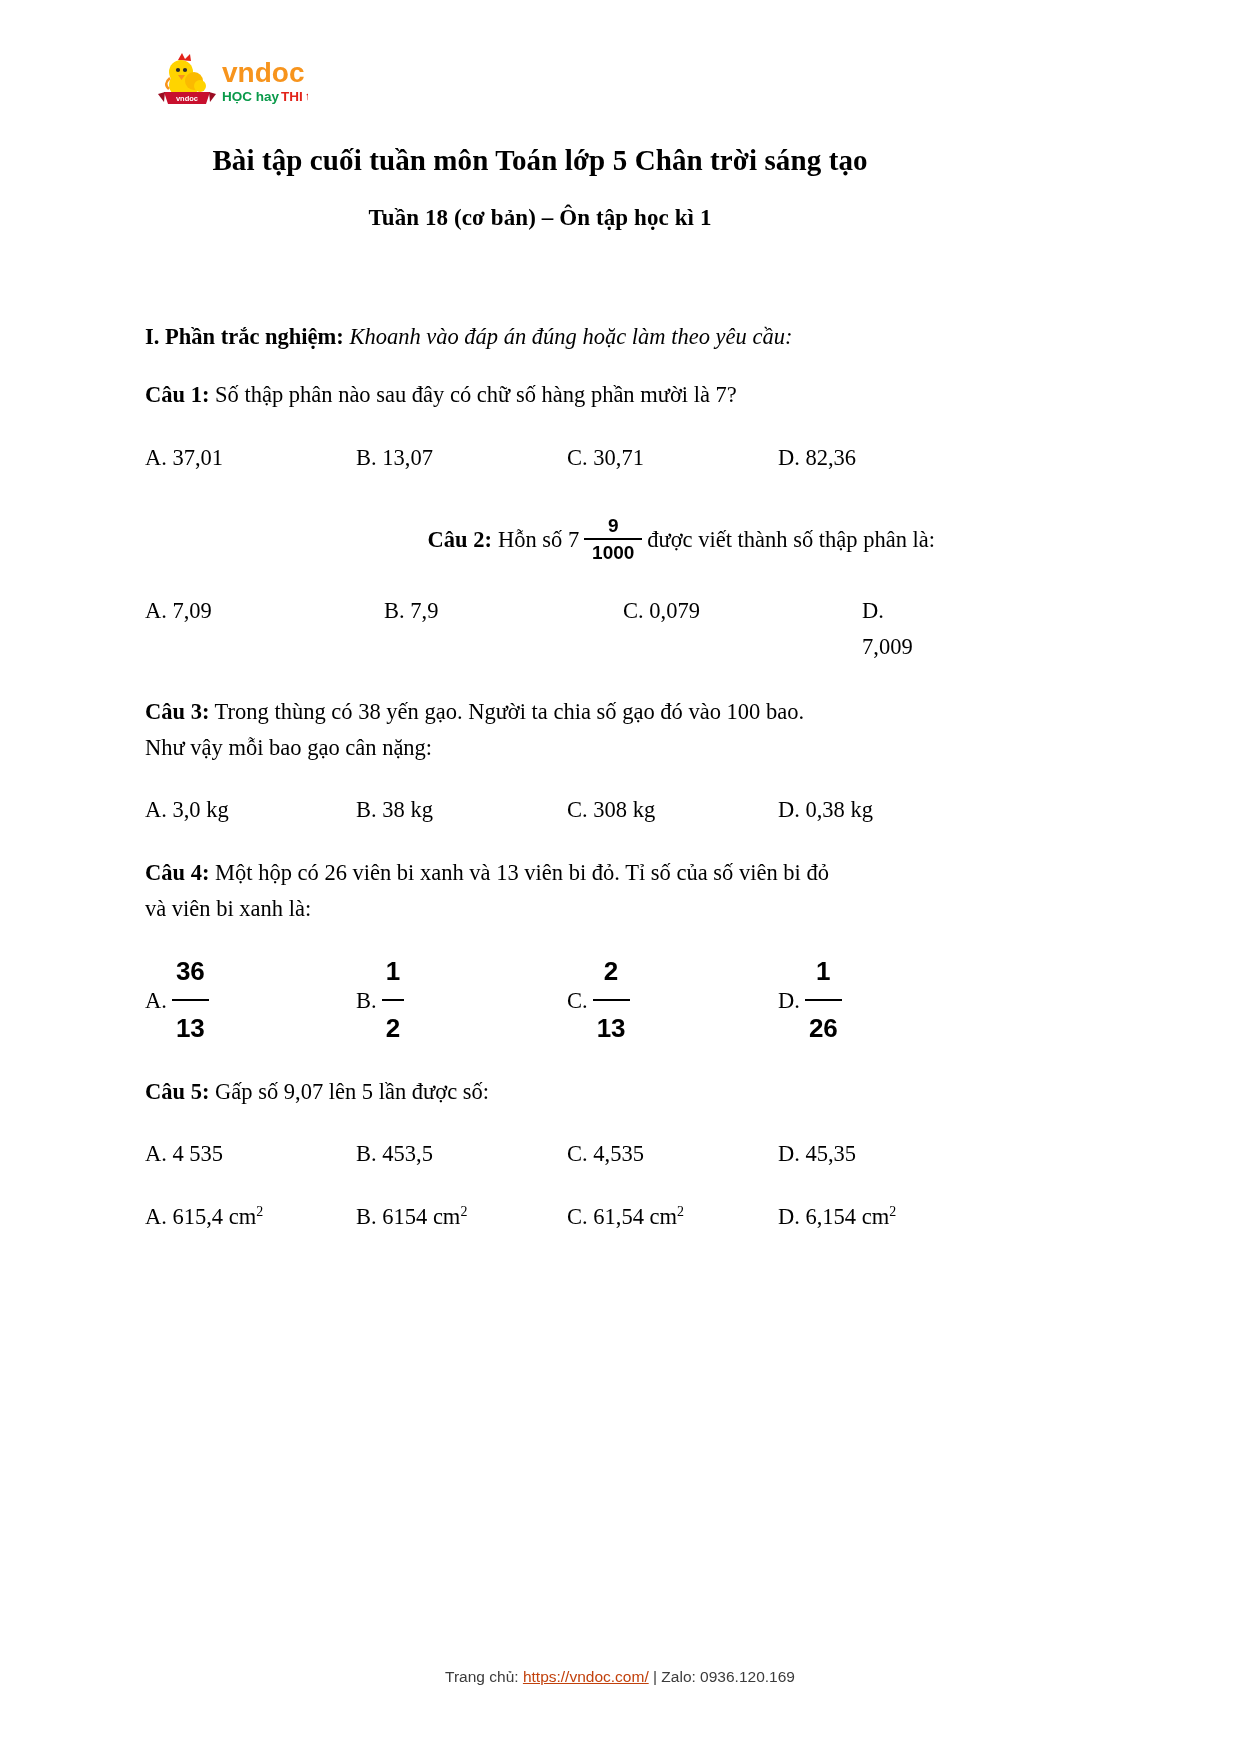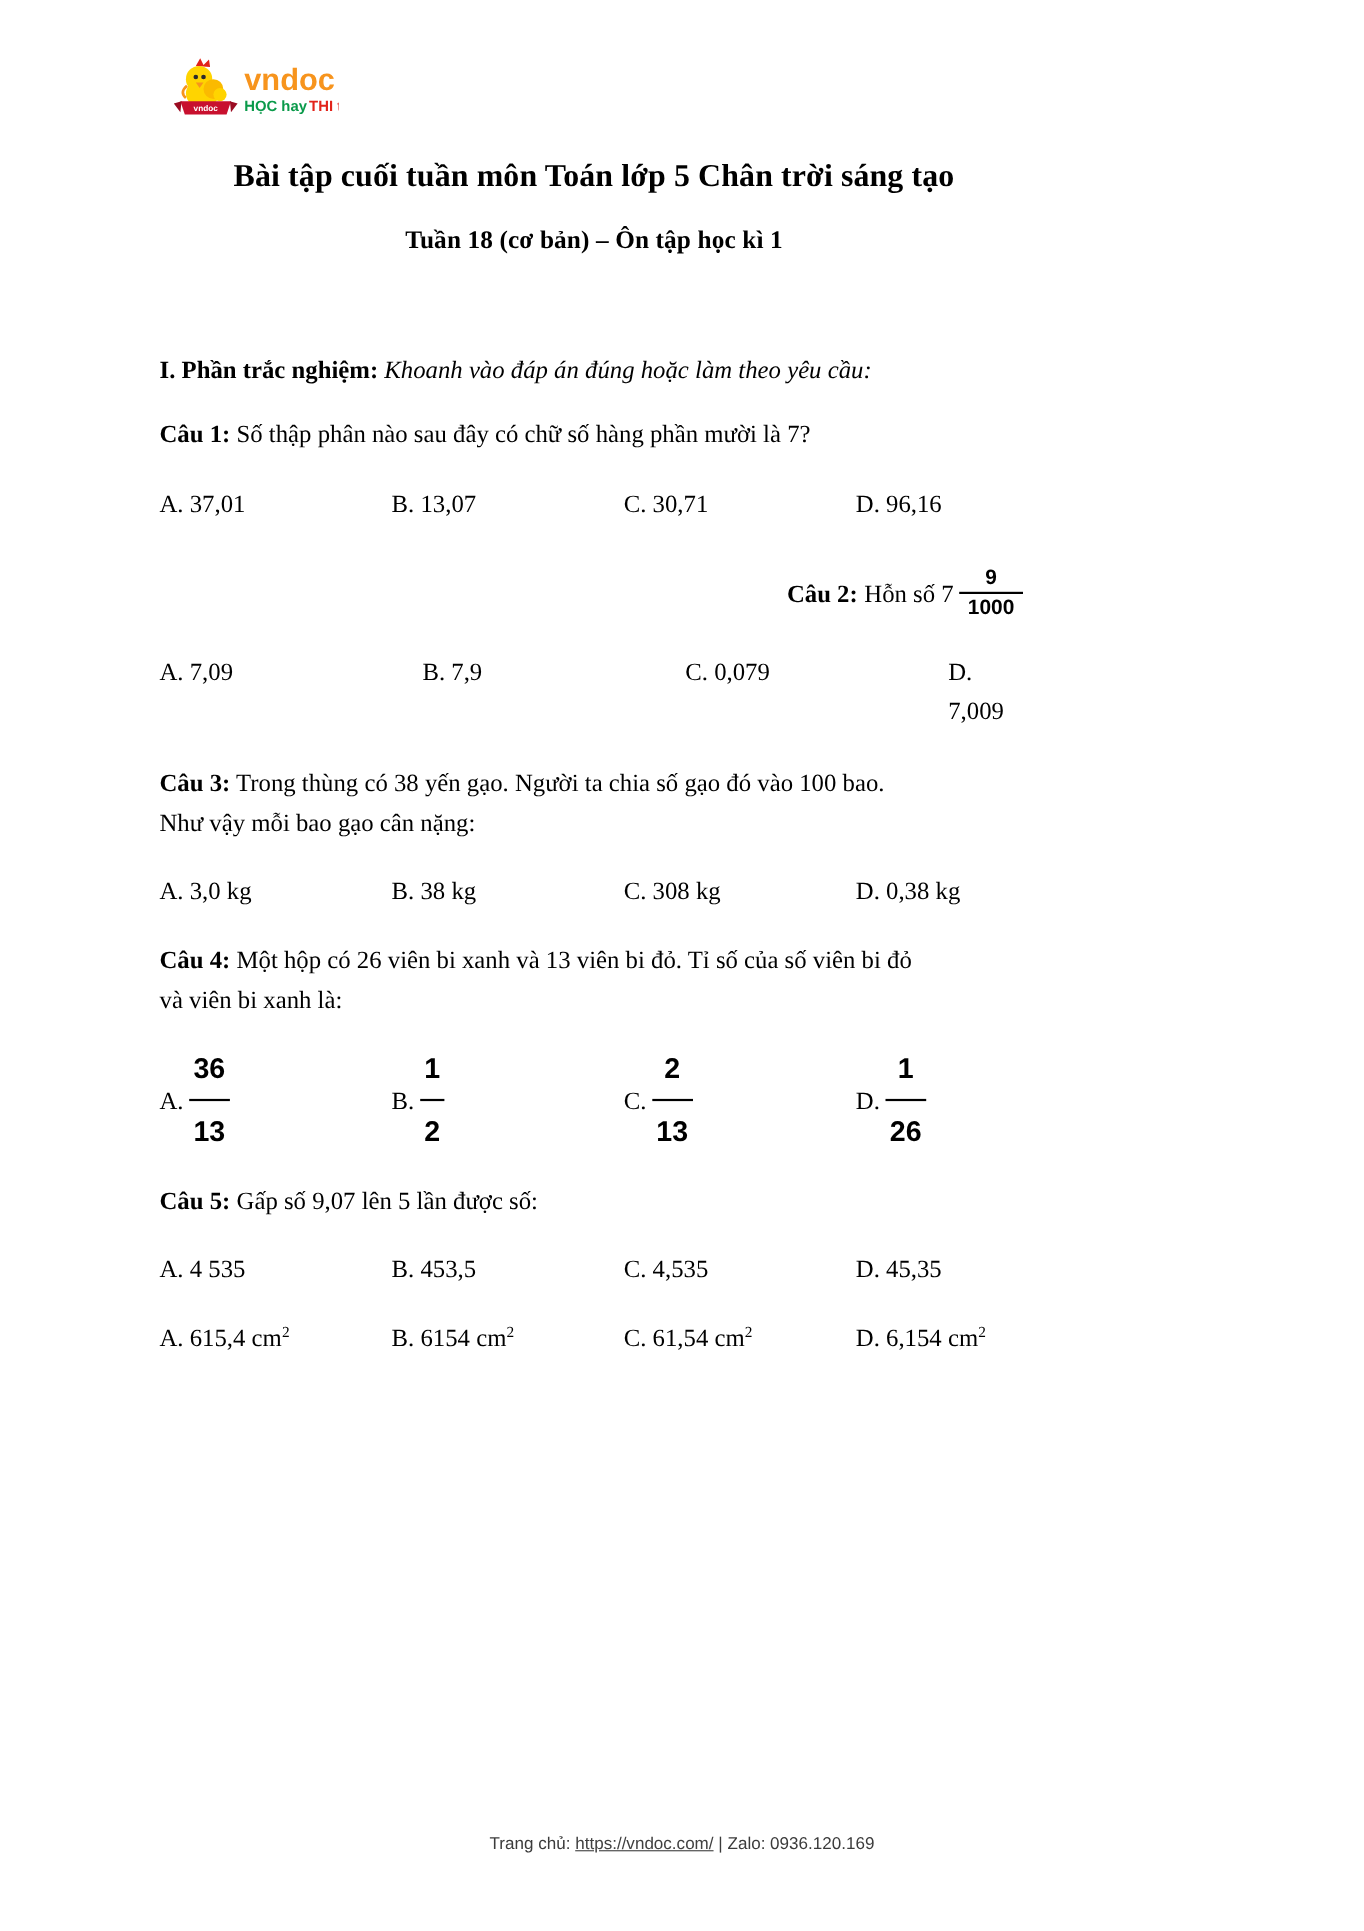--- a/index.html
+++ b/index.html
@@ -119,21 +119,21 @@
     position: absolute;
     left: 0;
     right: 0;
     top: 1668px;
     text-align: center;
     font-family: "Liberation Sans", "DejaVu Sans", sans-serif;
     font-size: 15.5px;
     color: #3b3b3b;
   }
   .footer a {
-    color: #404040;
+    color: #c2410c;
     text-decoration: underline;
   }
 </style>
 </head>
 <body>
 
 <div class="page">
 
   <div class="logo-wrap">
     <svg class="logo-svg" width="160" height="62" viewBox="0 0 160 62">
@@ -175,31 +175,32 @@
     </p>
 
     <p class="q">
       <span class="label">Câu 1:</span>
       <span>Số thập phân nào sau đây có chữ số hàng phần mười là 7?</span>
     </p>
     <div class="opts">
       <span class="opt">A. 37,01</span>
       <span class="opt">B. 13,07</span>
       <span class="opt">C. 30,71</span>
-      <span class="opt">D. 96,16</span>
+      <span class="opt">D. 82,36</span>
     </div>
 
     <p class="q q-inline" style="margin-top:40px;">
       <span class="label">Câu 2:</span>
       <span style="margin-left:6px;">Hỗn số 7</span>
       <span class="frac wide">
         <span class="num">9</span>
         <span class="bar"></span>
         <span class="den">1000</span>
       </span>
+      <span>được viết thành số thập phân là:</span>
     </p>
     <div class="opts" style="margin-top:28px;gap:28px;">
       <span class="opt">A. 7,09</span>
       <span class="opt">B. 7,9</span>
       <span class="opt">C. 0,079</span>
       <span class="opt">D. 7,009</span>
     </div>
 
     <p class="q" style="margin-top:28px;">
       <span class="label">Câu 3:</span>

